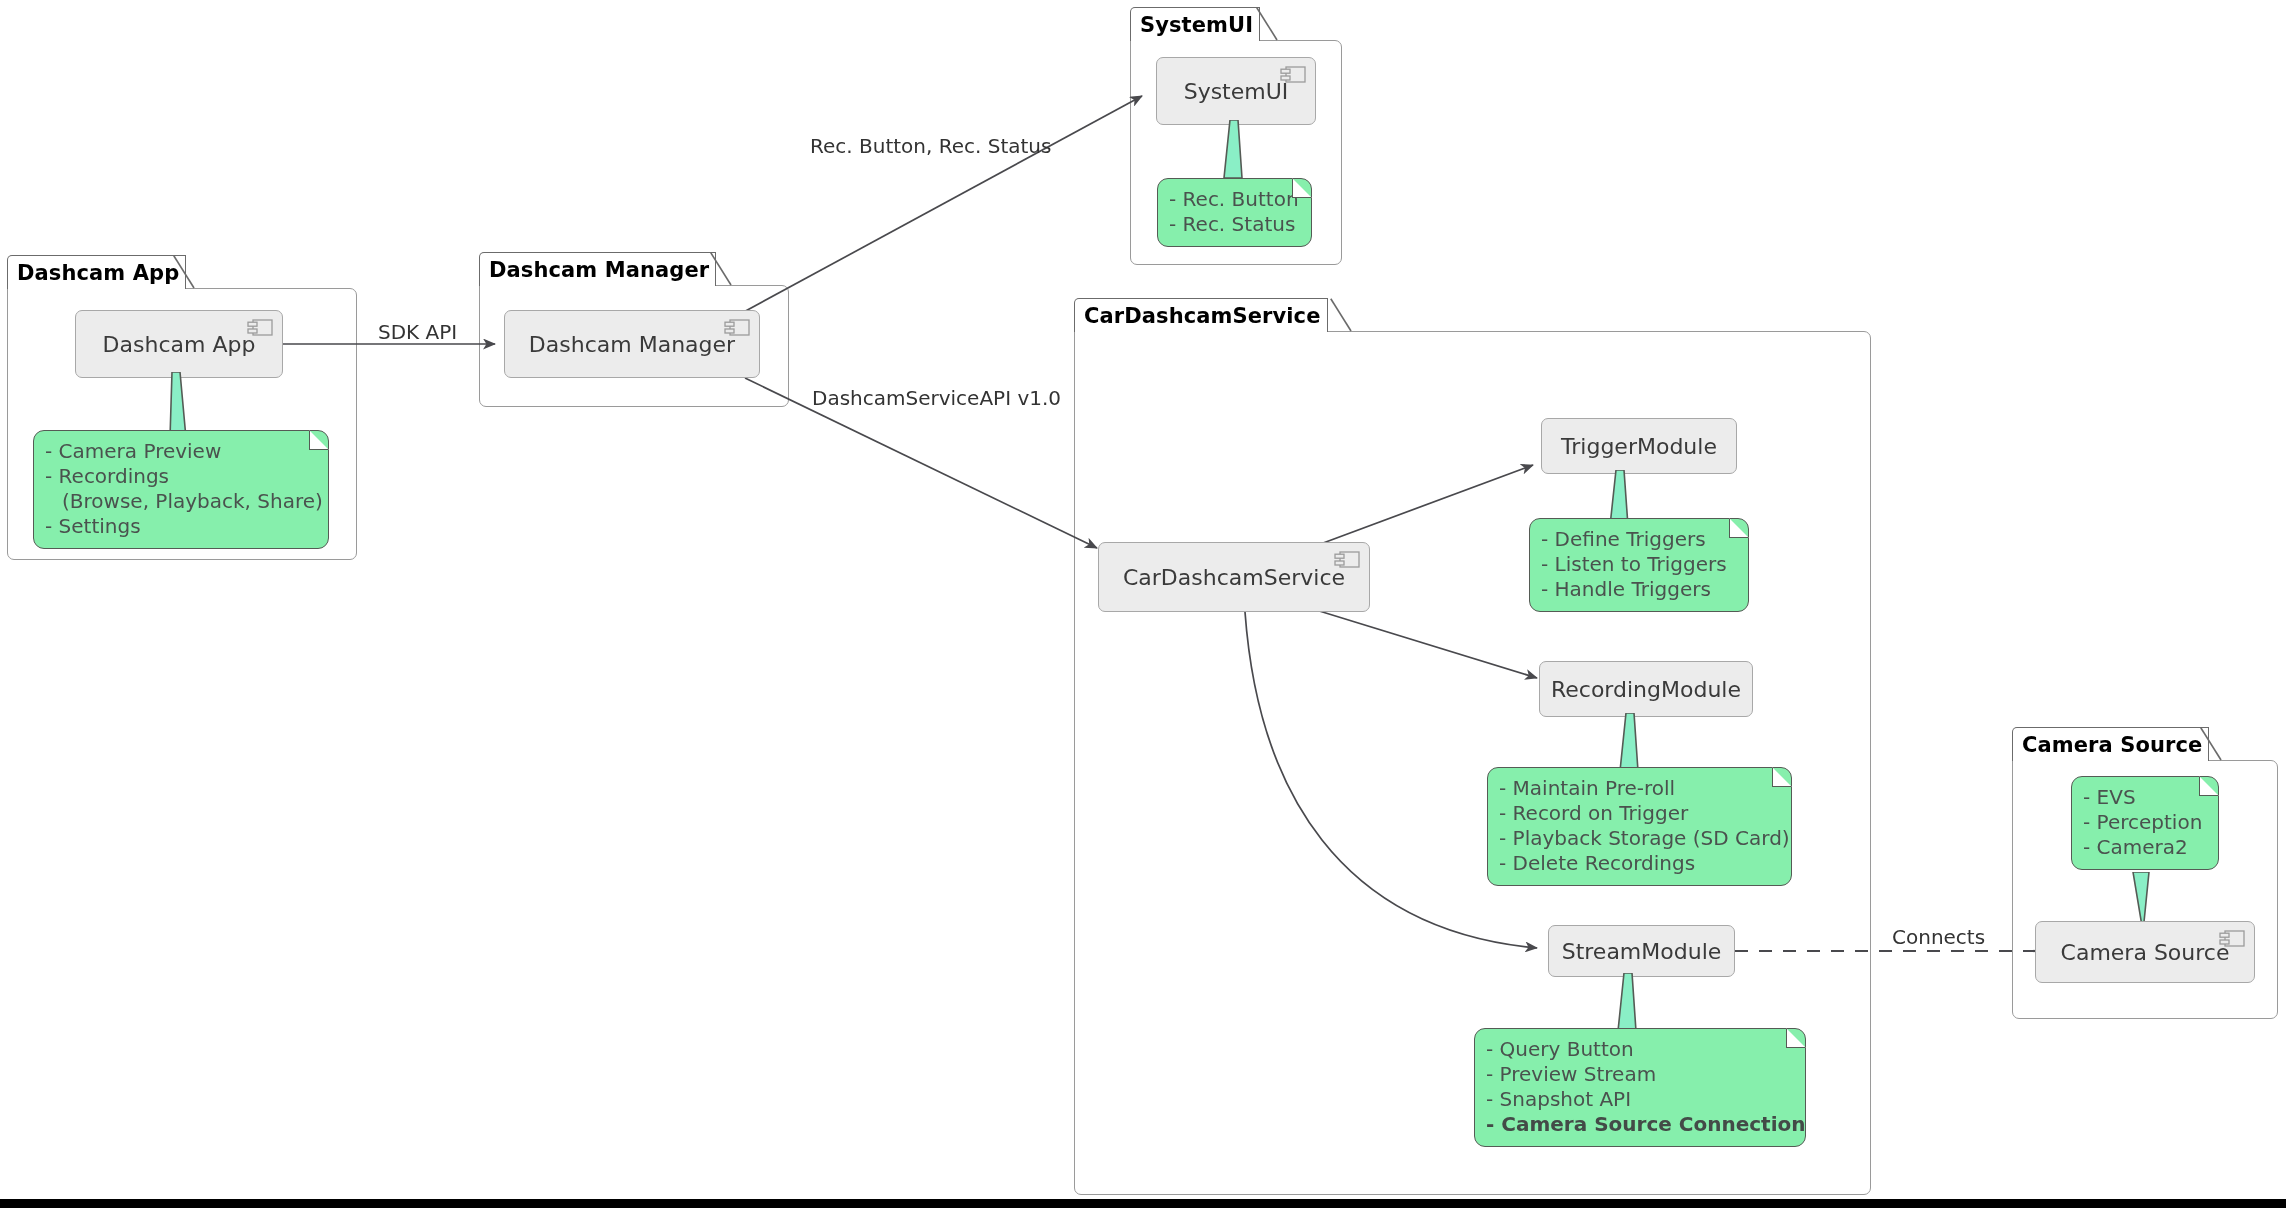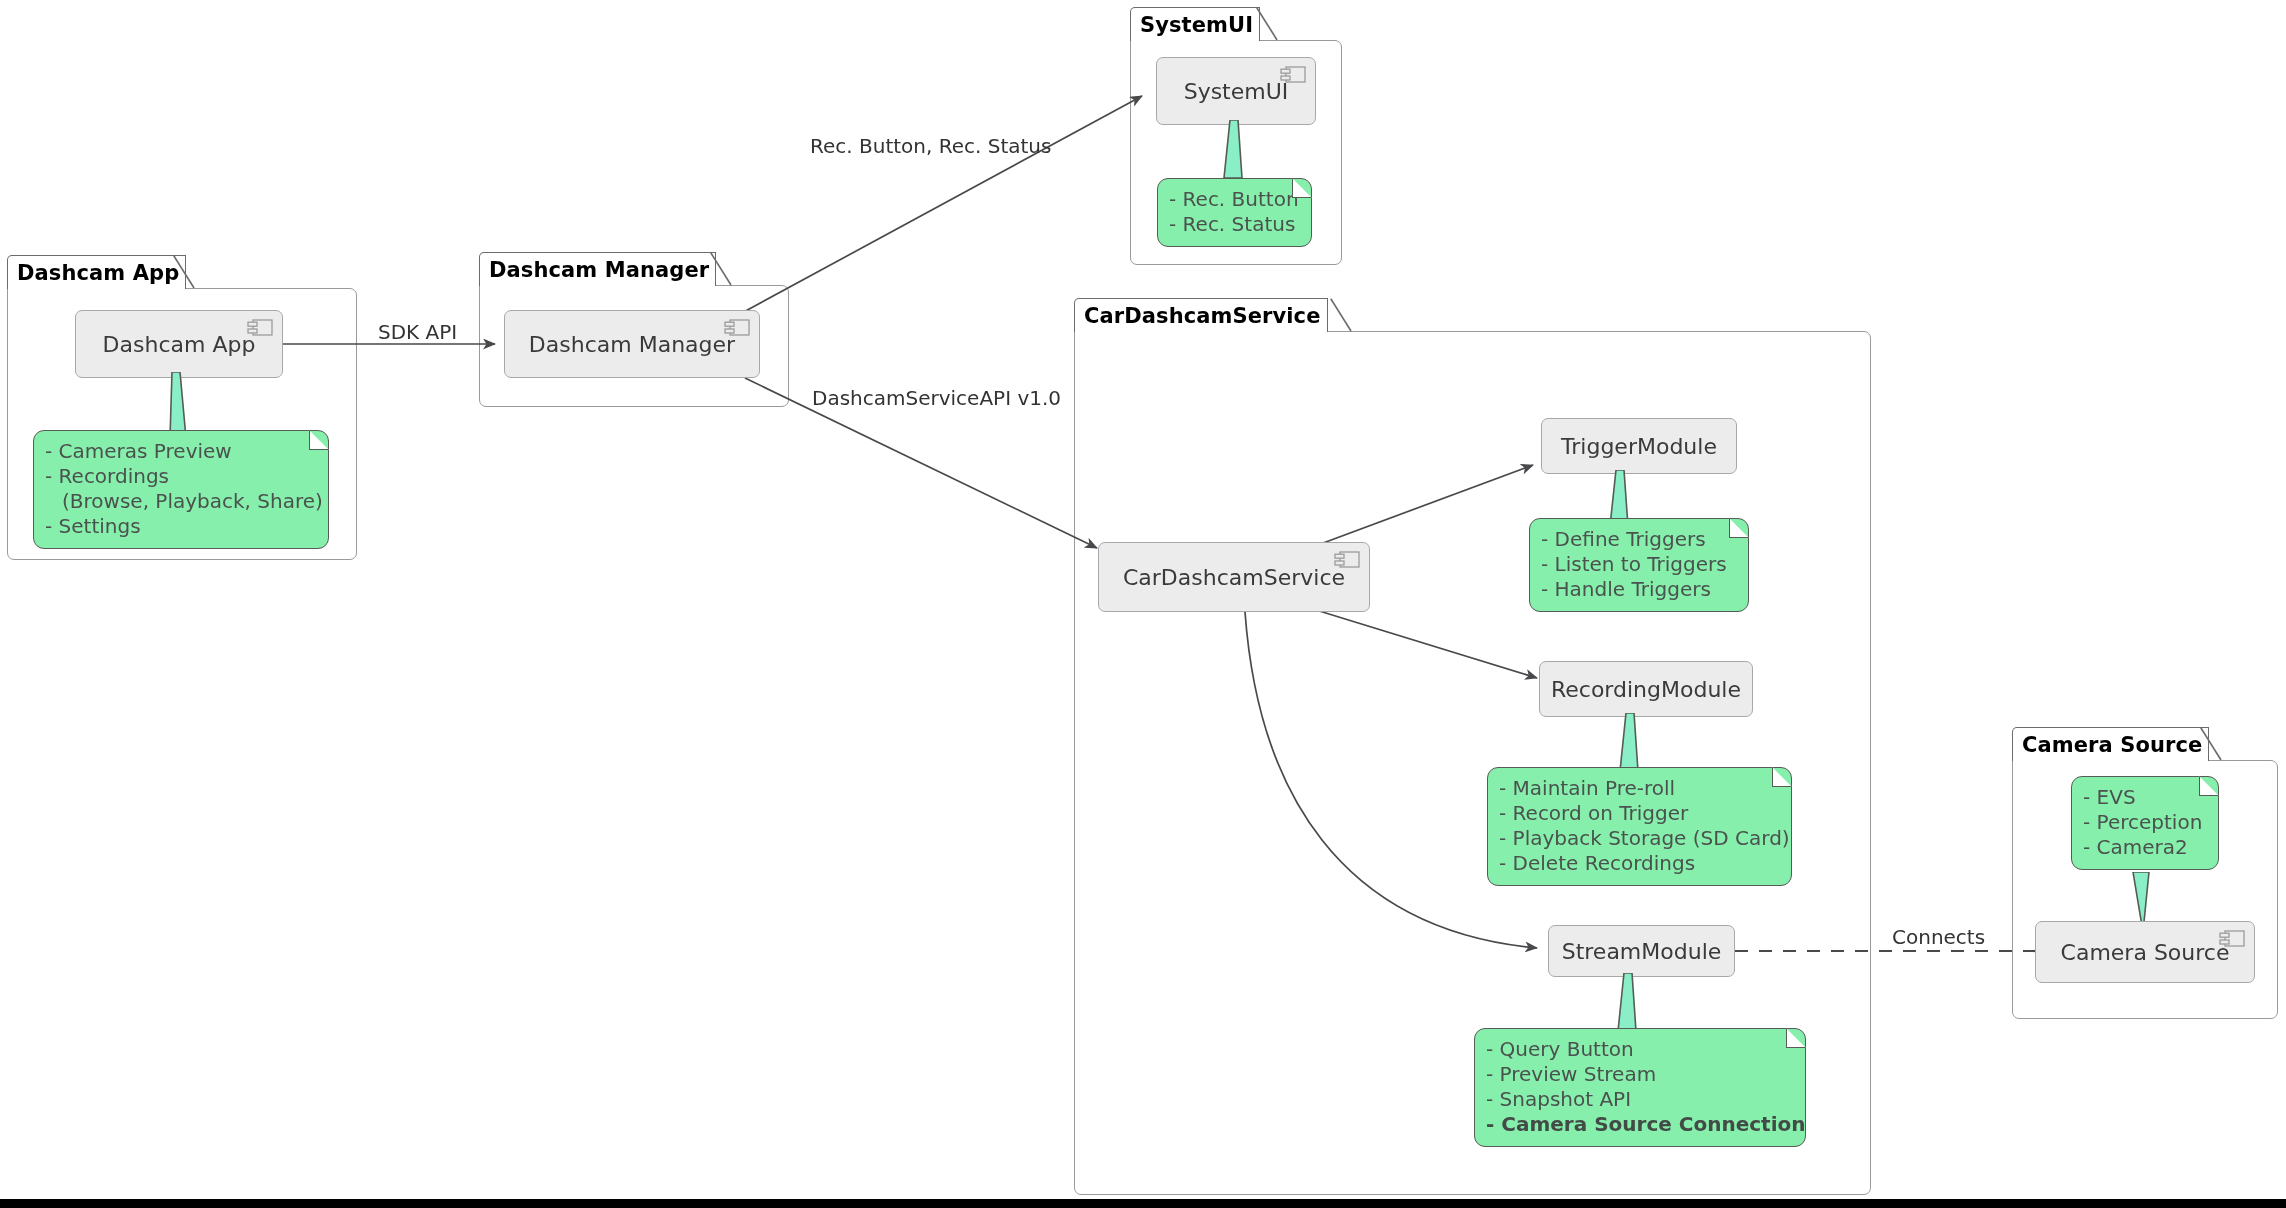--- a/index.html
+++ b/index.html
@@ -167,21 +167,21 @@
       <rect x="1" y="3.2" width="9" height="4" fill="#ECECEC" stroke="#9B9B9B" stroke-width="1.3"></rect>
       <rect x="1" y="10" width="9" height="4" fill="#ECECEC" stroke="#9B9B9B" stroke-width="1.3"></rect>
     </svg>
   </div>
 
   <svg style="position:absolute; left:150px; top:372px; width:60px; height:70px; z-index:6;" viewBox="0 0 60 70">
     <path d="M22,0 L20,66 L36,66 L30,0 Z" fill="#8AEFC6" stroke="#555B55" stroke-width="1.6"></path>
   </svg>
 
   <div class="note" style="left:33px; top:430px; width:296px;">
-    <div class="note-line">- Cameras Preview</div>
+    <div class="note-line">- Camera Preview</div>
     <div class="note-line">- Recordings</div>
     <div class="note-line indent">(Browse, Playback, Share)</div>
     <div class="note-line">- Settings</div>
   </div>
 
   <div class="pkg" style="left:479px; top:252px; width:310px; height:155px;">
     <div class="pkg-tab" style="min-width:225px;">
       <span class="pkg-tab-label">Dashcam Manager</span>
     </div>
     <svg class="pkg-tab-slant" style="left:231px;" viewBox="0 0 22 34">

